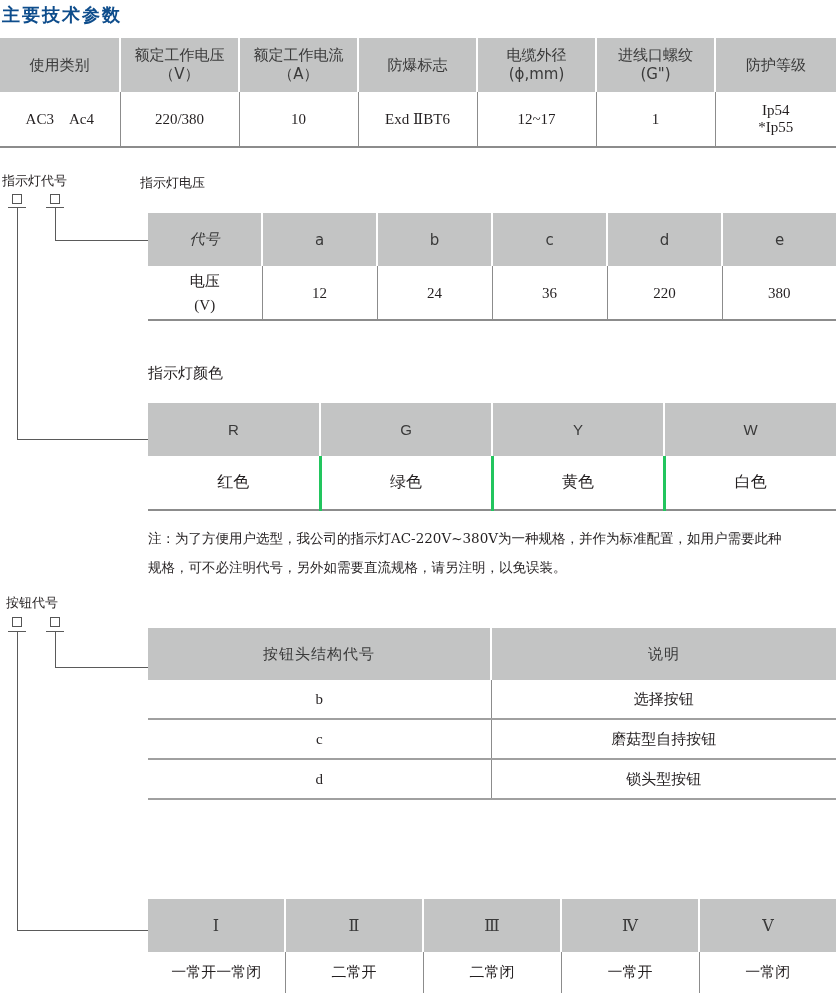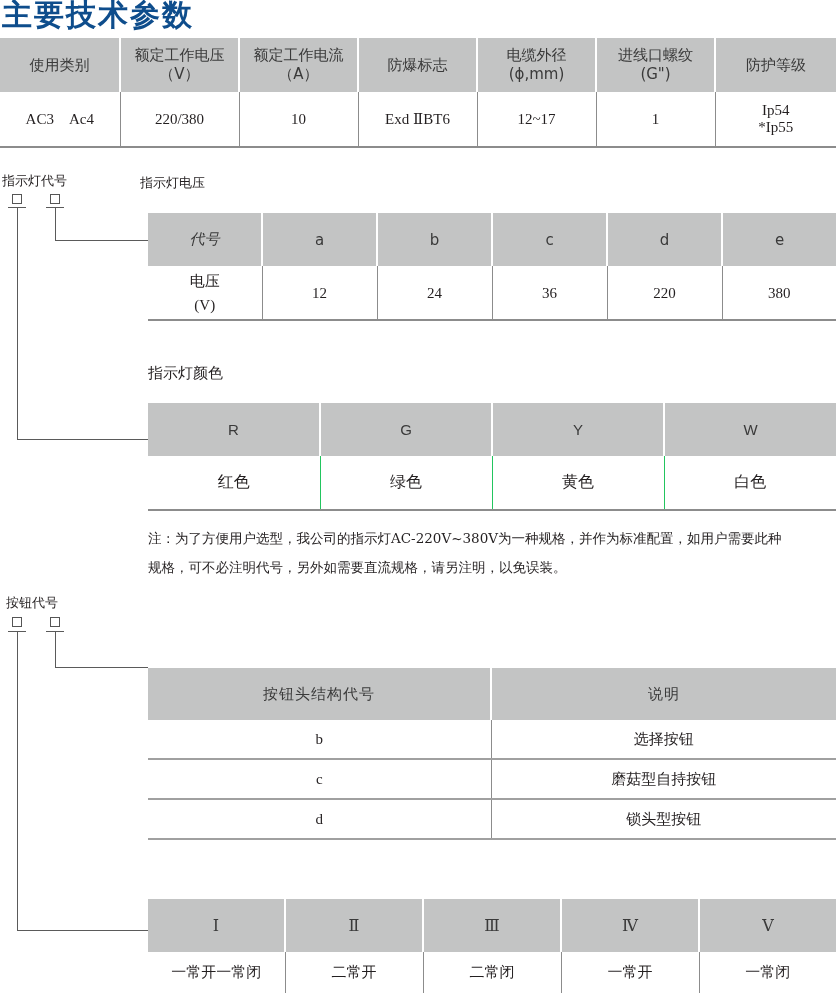--- a/index.html
+++ b/index.html
@@ -1,20 +1,20 @@
 <!DOCTYPE html>
 <html><head>
 <meta charset="utf-8">
 <style>
   html, body { margin:0; padding:0; background:#ffffff; }
   body { width:836px; height:993px; position:relative; overflow:hidden;
          font-family:"DejaVu Serif","Liberation Serif", serif; color:#231f20; }
   .abs { position:absolute; }
   .title { left:2px; top:0px; font-family:"DejaVu Sans","Liberation Sans",sans-serif;
-           font-size:30px; font-weight:bold; color:#0e4d8c; letter-spacing:2px; line-height:30px; }
+           font-size:18px; font-weight:bold; color:#0e4d8c; letter-spacing:2px; line-height:30px; }
   table { border-collapse:collapse; position:absolute; table-layout:fixed; }
   td, th { text-align:center; vertical-align:middle; padding:0; }
   th { background:#c3c4c4; font-weight:normal; color:#3a3a3a;
        font-family:"DejaVu Sans","Liberation Sans",sans-serif; }
   td { background:#ffffff; color:#231f20; font-family:"Liberation Serif","DejaVu Serif",serif; }
 
   
   .spec { left:0; top:38px; width:836px; }
   .spec th { height:54px; font-size:15px; line-height:19px; border-left:2px solid #ffffff; }
   .spec th:first-child { border-left:none; }
@@ -31,27 +31,27 @@
   .volt { left:148px; top:213px; width:688px; }
   .volt th { height:53px; font-size:15px; border-left:2px solid #ffffff; }
   .volt th:first-child { border-left:none;font-style:italic; }
   .volt td { height:53px; font-size:15px; line-height:24px; border-left:1px solid #8c8c8c; border-bottom:2px solid #8c8c8c; }
   .volt td:first-child { border-left:none; }
 
   
   .color { left:148px; top:403px; width:688px; }
   .color th { height:53px; font-size:15px; border-left:2px solid #ffffff; font-family:"Liberation Sans","DejaVu Sans",sans-serif; }
   .color th:first-child { border-left:none; }
-  .color td { height:53px; font-size:16px; border-left:1px solid #22c55e; border-bottom:2px solid #8c8c8c; font-family:"DejaVu Sans","Liberation Sans",sans-serif; }
+  .color td { height:53px; font-size:16px; border-left:3px solid #22c55e; border-bottom:2px solid #8c8c8c; font-family:"DejaVu Sans","Liberation Sans",sans-serif; }
   .color td:first-child { border-left:none; }
 
   .note { left:148px; top:524px; width:690px; font-size:13.5px; line-height:29px; color:#231f20; }
 
   
-  .btn { left:148px; top:668px; width:688px; }
+  .btn { left:148px; top:628px; width:688px; }
   .btn th { height:52px; font-size:15px; letter-spacing:1px; }
   .btn th:last-child { border-left:2px solid #ffffff; }
   .btn td { height:38px; font-size:15px; border-bottom:2px solid #a0a0a0; }
   .btn td:last-child { border-left:1px solid #8c8c8c; font-family:"DejaVu Sans","Liberation Sans",sans-serif; }
 
   
   .contact { left:148px; top:899px; width:688px; }
   .contact th { height:53px; font-size:16px; border-left:2px solid #ffffff; font-family:"Liberation Serif","DejaVu Serif",serif; }
   .contact th:first-child { border-left:none; }
   .contact td { height:41px; font-size:15px; border-left:1px solid #8c8c8c; border-bottom:2px solid #8c8c8c; font-family:"DejaVu Sans","Liberation Sans",sans-serif; }

